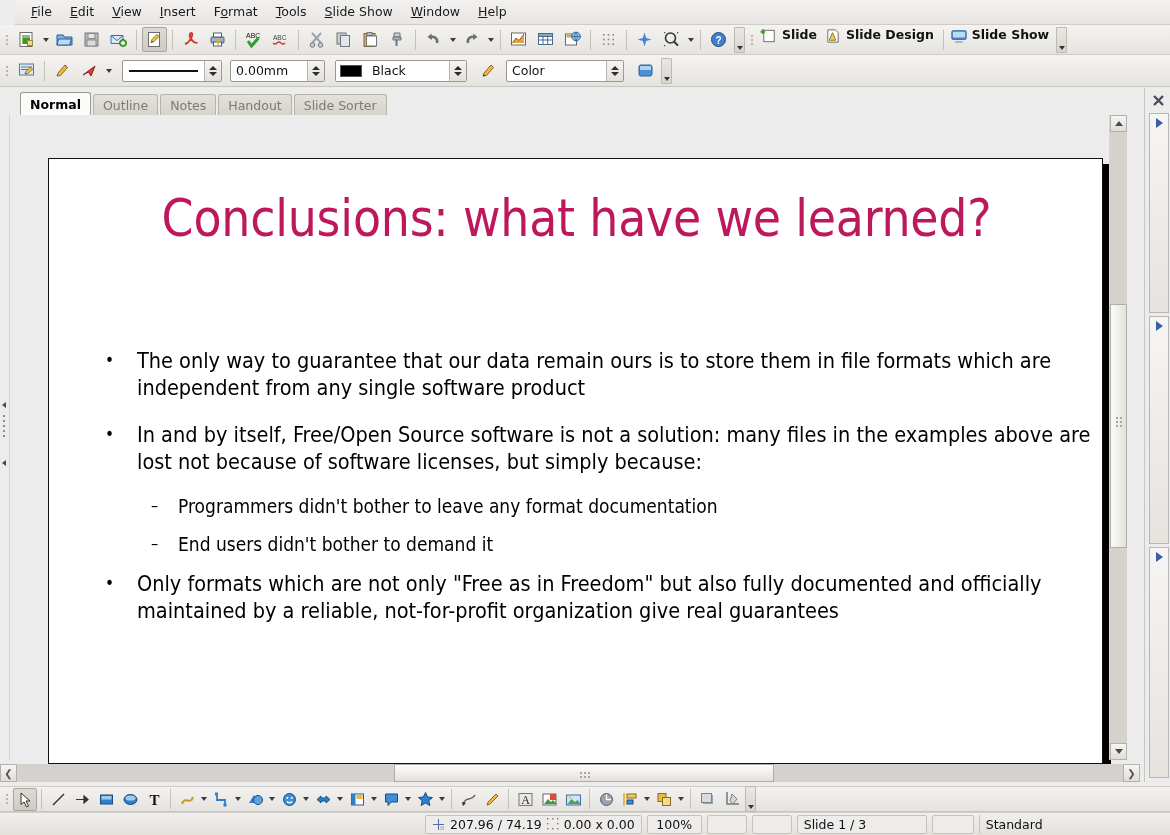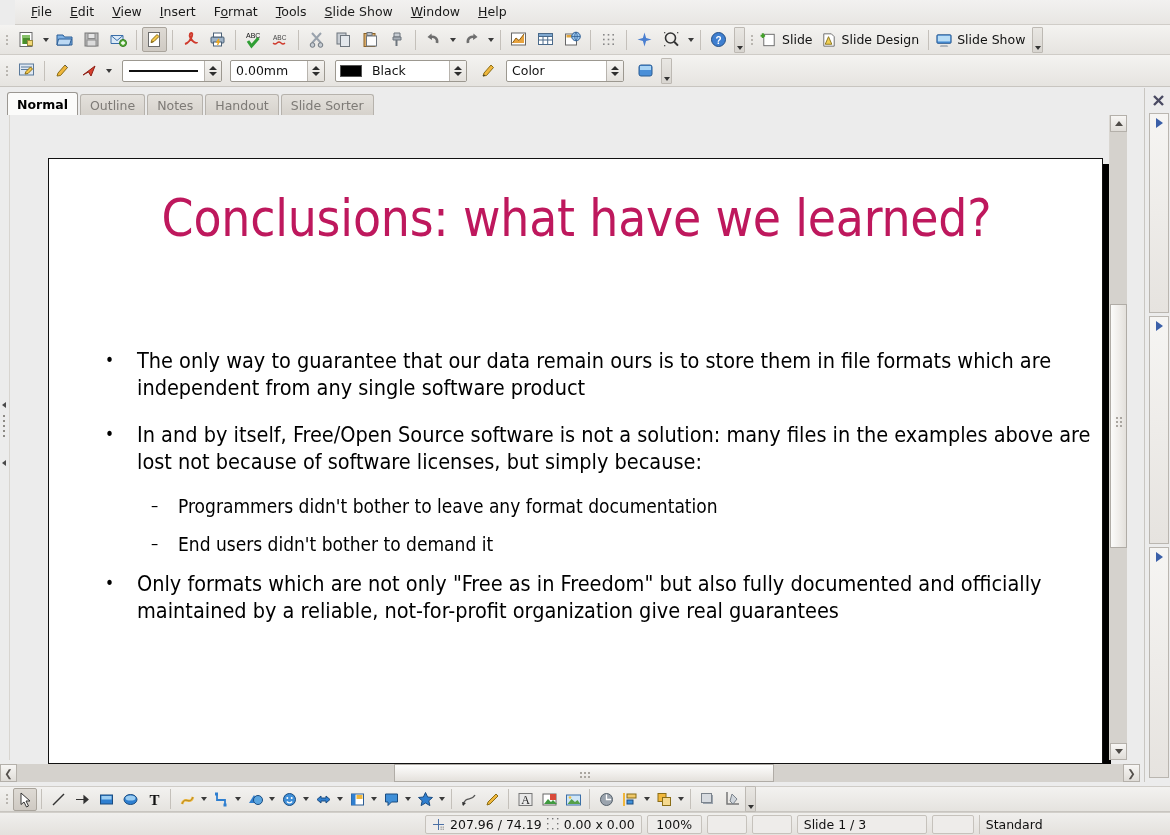--- a/index.html
+++ b/index.html
@@ -56,22 +56,22 @@
   .tbtn svg { display: block; }
   .caret {
     width: 11px; height: 25px; flex: none;
     display: flex; align-items: center; justify-content: center;
   }
   .caret::after {
     content: ""; border-left: 3.5px solid transparent; border-right: 3.5px solid transparent;
     border-top: 4px solid #3a3a3a; display: block;
   }
   .tb-textbtn {
-    display: flex; align-items: center; height: 25px; padding: 0 5px 0 2px;
-    font-size: 12.5px; color: #111; gap: 4px; flex: none; white-space: nowrap;
+    display: flex; align-items: flex-start; height: 25px; padding: 0 5px 0 2px;
+    font-size: 12.5px; color: #111; gap: 4px; flex: none; white-space: nowrap; font-weight: bold;
   }
   .tb-overflow {
     width: 11px; height: 26px; flex: none; margin-left: 2px;
     background: linear-gradient(to bottom,#e9e7e3,#d8d5d0);
     border: 1px solid #bdb9b3; border-radius: 1px;
     display: flex; align-items: flex-end; justify-content: center; padding-bottom: 2px;
   }
   .tb-overflow::after {
     content: ""; border-left: 3.5px solid transparent; border-right: 3.5px solid transparent;
     border-top: 4px solid #333;
@@ -92,21 +92,21 @@
   }
   .spin .up, .spin .dn { width: 0; height: 0; border-left: 4px solid transparent; border-right: 4px solid transparent; }
   .spin .up { border-bottom: 4px solid #2d2d2d; }
   .spin .dn { border-top: 4px solid #2d2d2d; }
   .swatch { width: 22px; height: 12px; border: 1px solid #555; margin: 0 5px 0 4px; flex: none; }
   .lineprev { width: 84px; height: 0; border-top: 2px solid #111; margin: 0 6px; }
 
   
   .tabstrip {
     position: absolute; left: 0; top: 87px; width: 1170px; height: 28px;
-    background: #ececec; display: flex; align-items: flex-end; padding-left: 7px;
+    background: #ececec; display: flex; align-items: flex-end; padding-left: 20px;
   }
   .vtab {
     height: 21px; padding: 0 9px; margin-right: 2px;
     display: flex; align-items: center; font-size: 12.5px;
     border: 1px solid #b6b2ac; border-bottom: none;
     border-radius: 3px 3px 0 0;
     background: linear-gradient(to bottom,#e4e1dc,#d6d2cc);
     color: #7d7ا7a; color: #7d7a76;
   }
   .vtab.active {

